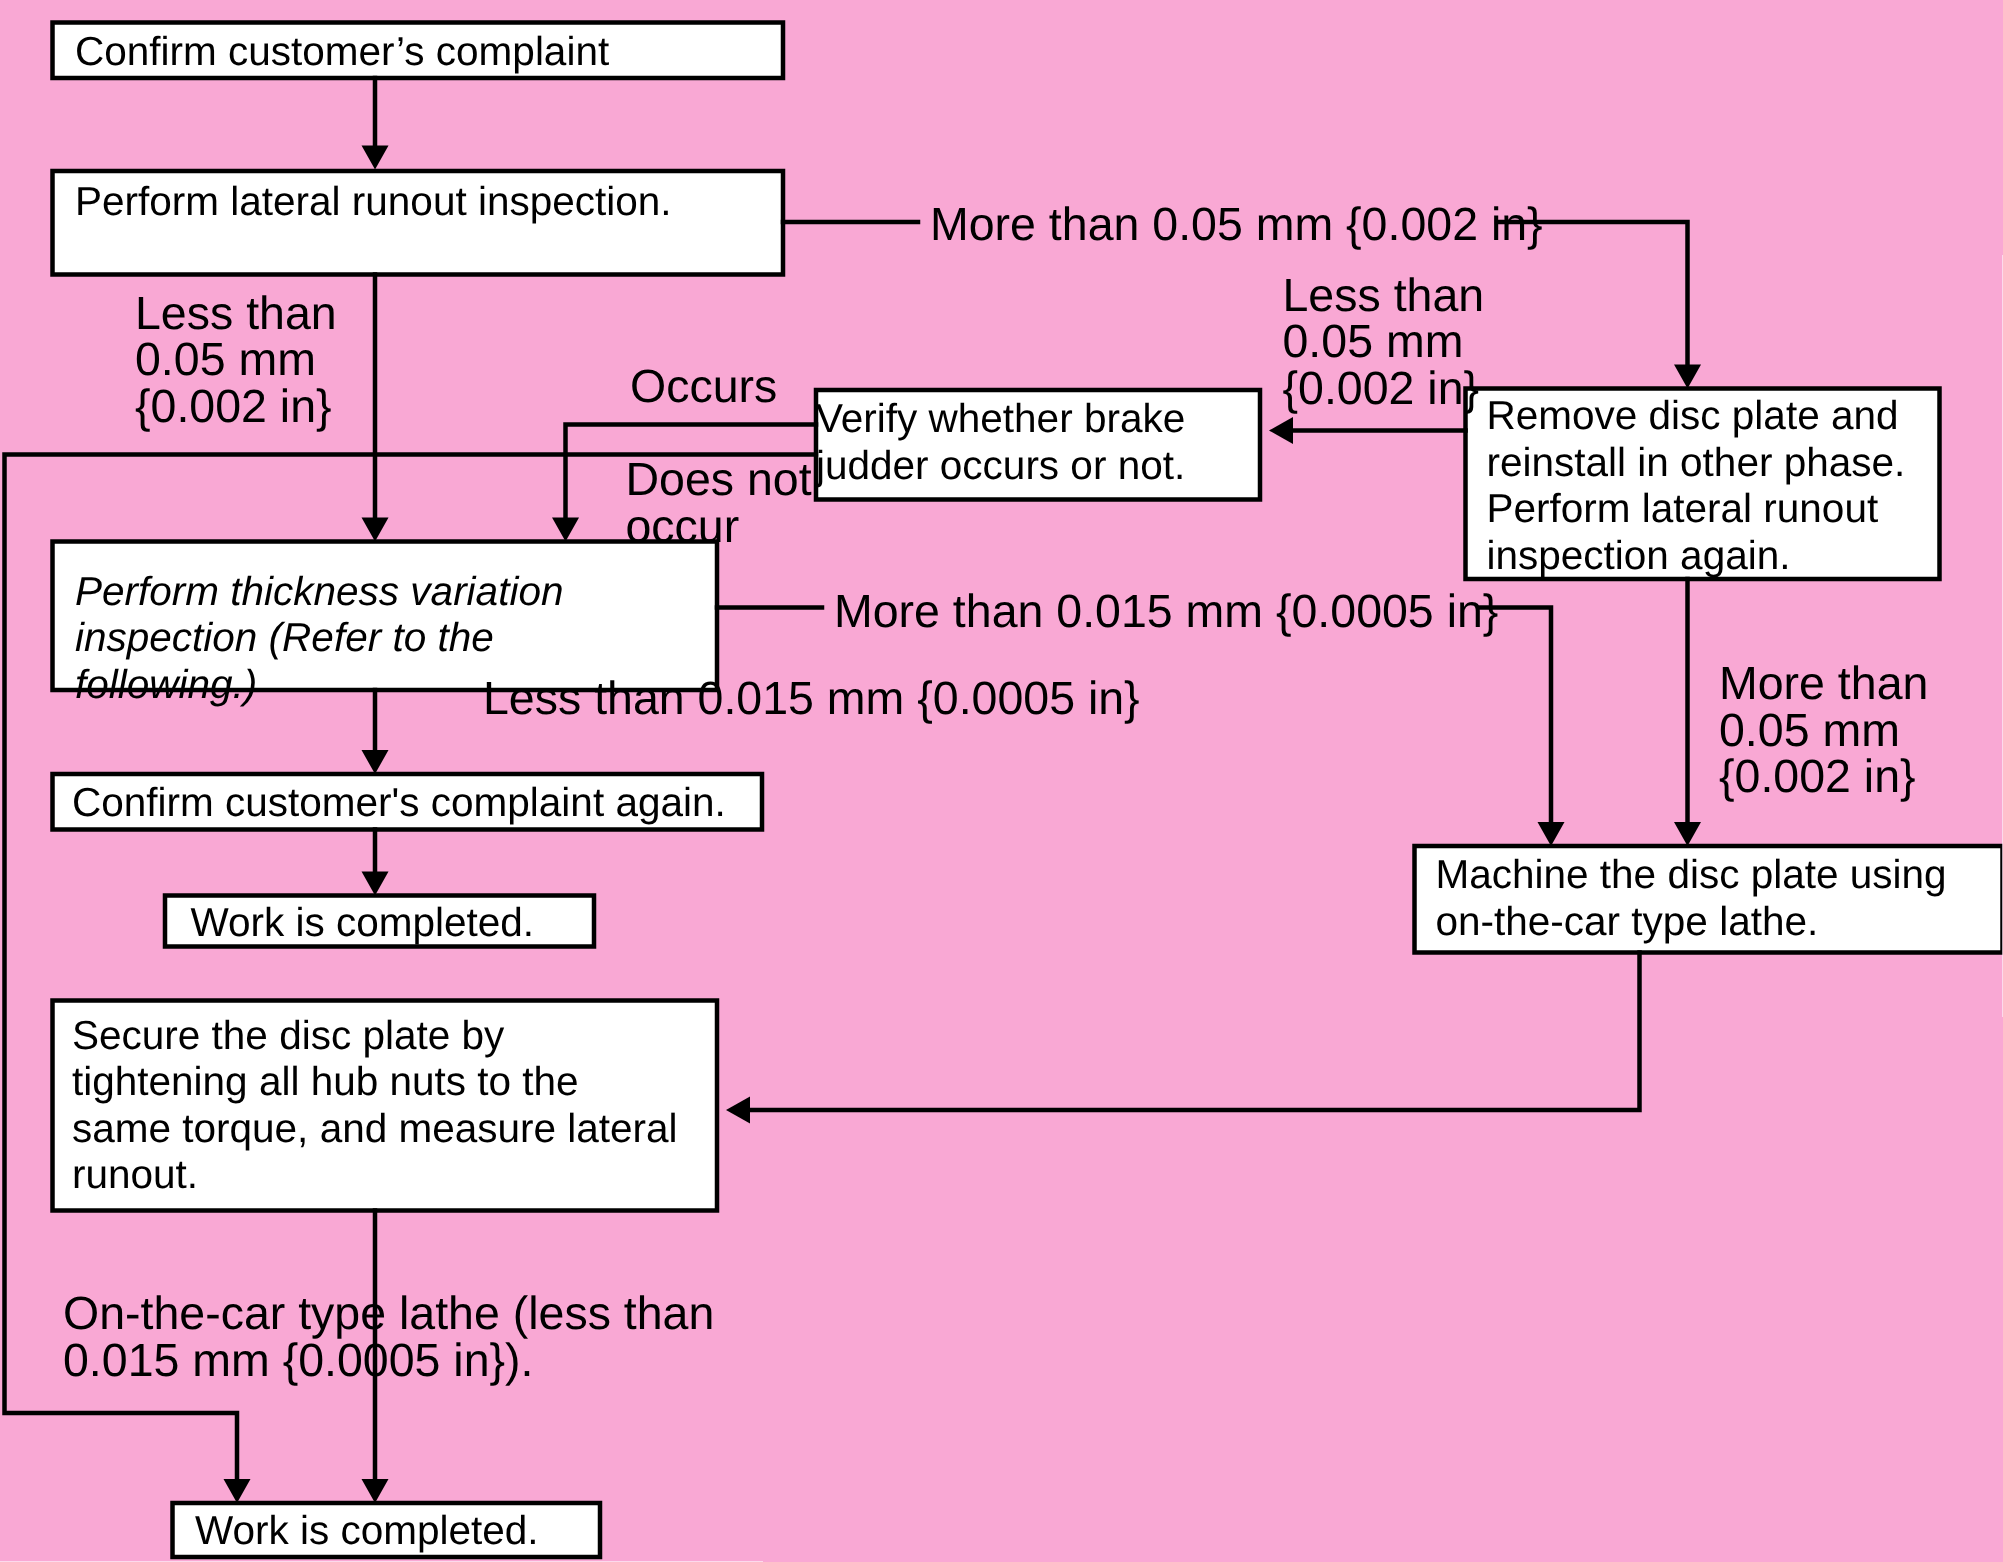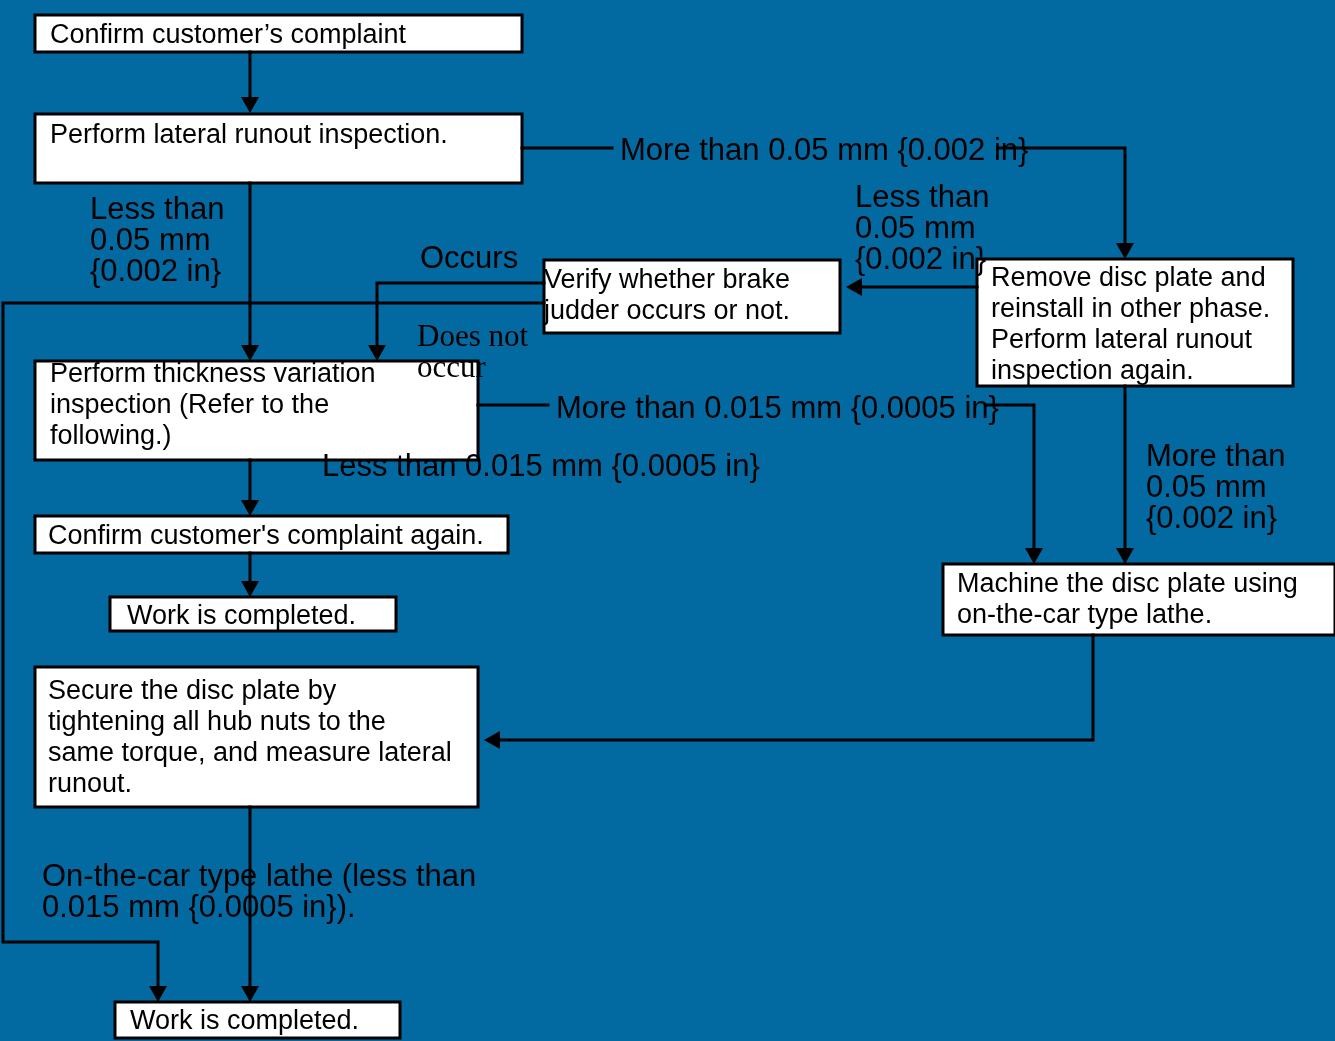--- a/index.html
+++ b/index.html
@@ -4,21 +4,21 @@
 <style>
   html, body {
     margin: 0;
     padding: 0;
     background: #ffffff;
   }
   #flowchart-root {
     position: relative;
     width: 1335px;
     height: 1041px;
-    background: #0369a1;
+    background: #f9a8d4;
     font-family: "Liberation Sans", sans-serif;
     overflow: hidden;
   }
   svg.flow-canvas {
     position: absolute;
     top: 0;
     left: 0;
     width: 1335px;
     height: 1041px;
   }
@@ -96,41 +96,41 @@
     </svg>
   <div id="text-layer">
       <div class="node-text" style="left: 50px; top: 19px;">Confirm customer’s complaint</div>
       <div class="node-text" style="left: 50px; top: 119px;">Perform lateral runout inspection.</div>
       <div class="node-text" style="left: 544px; top: 264px;">Verify whether brake
 judder occurs or not.</div>
       <div class="node-text" style="left: 991px; top: 262px;">Remove disc plate and
 reinstall in other phase.
 Perform lateral runout
 inspection again.</div>
-      <div class="node-text" style="left: 50px; top: 358px;">Perform thickness variation
+      <div class="node-text" style="left: 50px; top: 379px; font-style: italic;">Perform thickness variation
 inspection (Refer to the
 following.)</div>
       <div class="node-text" style="left: 48px; top: 520px;">Confirm customer's complaint again.</div>
       <div class="node-text" style="left: 127px; top: 600px;">Work is completed.</div>
       <div class="node-text" style="left: 957px; top: 568px;">Machine the disc plate using
 on-the-car type lathe.</div>
       <div class="node-text" style="left: 48px; top: 675px;">Secure the disc plate by
 tightening all hub nuts to the
 same torque, and measure lateral
 runout.</div>
       <div class="node-text" style="left: 130px; top: 1005px;">Work is completed.</div>
       <div class="edge-label" style="left: 620px; top: 134px;">More than 0.05 mm {0.002 in}</div>
       <div class="edge-label" style="left: 90px; top: 193px;">Less than
 0.05 mm
 {0.002 in}</div>
       <div class="edge-label" style="left: 855px; top: 181px;">Less than
 0.05 mm
 {0.002 in}</div>
       <div class="edge-label" style="left: 420px; top: 242px;">Occurs</div>
-      <div class="edge-label" style="left: 417px; top: 320px; font-family: Liberation Serif, serif;">Does not
+      <div class="edge-label" style="left: 417px; top: 304px;">Does not
 occur</div>
       <div class="edge-label" style="left: 556px; top: 392px;">More than 0.015 mm {0.0005 in}</div>
       <div class="edge-label" style="left: 1146px; top: 440px;">More than
 0.05 mm
 {0.002 in}</div>
       <div class="edge-label" style="left: 274px; top: 450px; margin-left: 48px;">Less than 0.015 mm {0.0005 in}</div>
       <div class="edge-label" style="left: 42px; top: 860px;">On-the-car type lathe (less than
 0.015 mm {0.0005 in}).</div>
     </div>
 </div>

